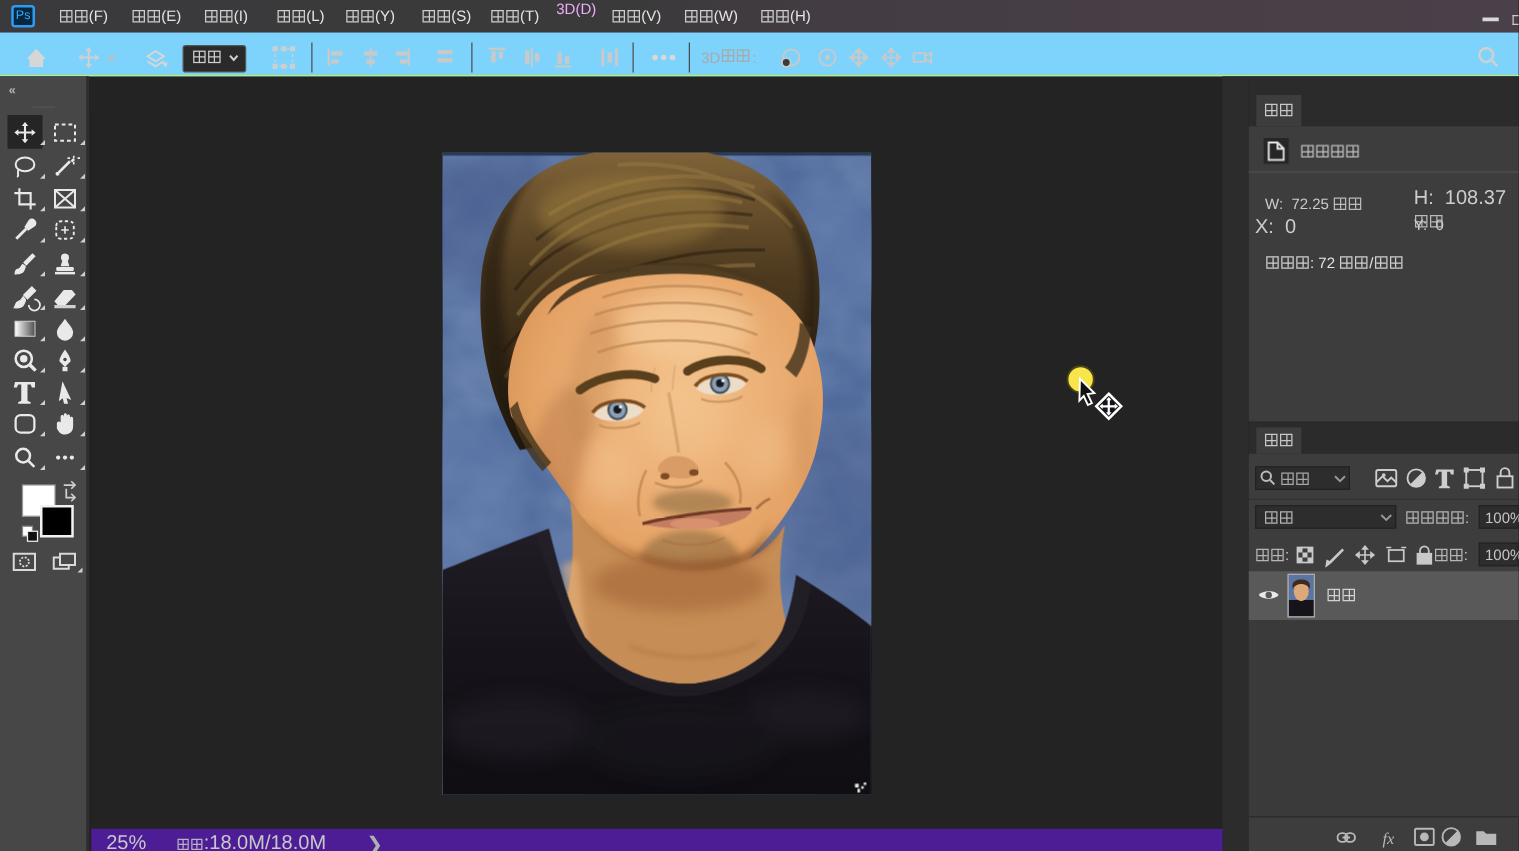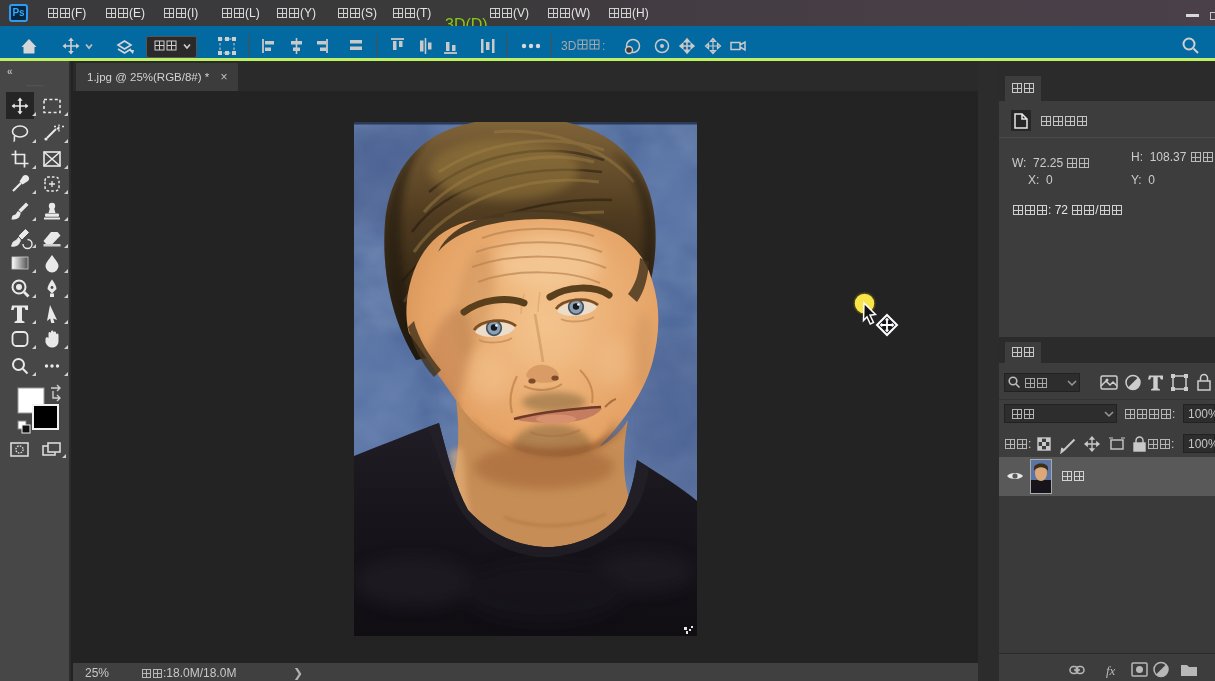--- a/index.html
+++ b/index.html
@@ -9,38 +9,38 @@
 
 .cj{display:inline-block;width:10px;height:10px;border:1px solid currentColor;
  background:linear-gradient(currentColor,currentColor) 50% 50%/100% 1px no-repeat,
  linear-gradient(currentColor,currentColor) 50% 50%/1px 100% no-repeat;
  vertical-align:-1px;margin:0 1px;opacity:.88}
 .cj.s{width:9px;height:9px;vertical-align:-1px}
 </style></head><body>
 <div id="app">
 <div class="abs" style="left:0;top:0;width:1215px;height:26px;
 background:linear-gradient(90deg,#3a393b 0%,#3b3a3b 42%,#443c43 55%,#4a4049 100%)">
-<div class="abs" style="left:9px;top:4px;width:19px;height:18px;border:2px solid #2f9bf0;border-radius:3px;background:#07273f;color:#31a8ff;font-size:10px;font-weight:bold;text-align:center;line-height:14px">Ps</div>
+<div class="abs" style="left:9px;top:4px;width:19px;height:18px;border:2px solid #2f9bf0;border-radius:3px;background:#07273f;color:#31a8ff;font-size:10px;font-weight:normal;text-align:center;line-height:14px">Ps</div>
 <div class="abs" style="left:1186px;top:14px;width:13px;height:3px;background:#d8d8d8"></div>
 <div class="abs" style="left:1210px;top:12px;width:5px;height:8px;border:1px solid #cfc3ca;border-right:none"></div>
 </div>
 <div class="abs" style="left:0;top:0;width:1215px;height:26px;font-style:normal">
       <span class="abs" style="left:47px;top:6px;color:#e4e4e4;font-size:12px"><i class="cj"></i><i class="cj"></i>(F)</span>
       <span class="abs" style="left:105px;top:6px;color:#e4e4e4;font-size:12px"><i class="cj"></i><i class="cj"></i>(E)</span>
       <span class="abs" style="left:163px;top:6px;color:#e4e4e4;font-size:12px"><i class="cj"></i><i class="cj"></i>(I)</span>
       <span class="abs" style="left:221px;top:6px;color:#e4e4e4;font-size:12px"><i class="cj"></i><i class="cj"></i>(L)</span>
       <span class="abs" style="left:276px;top:6px;color:#e4e4e4;font-size:12px"><i class="cj"></i><i class="cj"></i>(Y)</span>
       <span class="abs" style="left:337px;top:6px;color:#e4e4e4;font-size:12px"><i class="cj"></i><i class="cj"></i>(S)</span>
       <span class="abs" style="left:392px;top:6px;color:#e4e4e4;font-size:12px"><i class="cj"></i><i class="cj"></i>(T)</span>
-      <span class="abs" style="left:445px;top:16px;color:#84cc16;font-size:16px">3D(D)</span>
+      <span class="abs" style="left:445px;top:0;color:#f0abfc;font-size:12px">3D(D)</span>
       <span class="abs" style="left:489px;top:6px;color:#e4e4e4;font-size:12px"><i class="cj"></i><i class="cj"></i>(V)</span>
       <span class="abs" style="left:547px;top:6px;color:#e4e4e4;font-size:12px"><i class="cj"></i><i class="cj"></i>(W)</span>
       <span class="abs" style="left:608px;top:6px;color:#e4e4e4;font-size:12px"><i class="cj"></i><i class="cj"></i>(H)</span>
     </div>
-<div class="abs" style="left:0;top:26px;width:1215px;height:35px;background:#0369a1;border-bottom:3px solid #bef264">
+<div class="abs" style="left:0;top:26px;width:1215px;height:35px;background:#7dd3fc;border-bottom:1px solid #bef264">
 <svg class="abs" style="left:0;top:0" width="1215" height="35" viewBox="0 0 1215 35">
         <g stroke="#d6d6d6" fill="none" stroke-width="1.6">
           <path d="M21.5 21 L29 13 L36.5 21 h-2 v6.5 h-11 v-6.5Z" fill="#d6d6d6" stroke="none"></path>
           <g stroke="#cfcfcf" stroke-width="1.6">
             <path d="M71 13 V27 M64 20 H78"></path>
             <path d="M71 11.5 l-2.8 3.4 h5.6 Z M71 28.5 l-2.8-3.4 h5.6 Z M62.5 20 l3.4-2.8 v5.6 Z M79.5 20 l-3.4-2.8 v5.6 Z" fill="#cfcfcf" stroke="none"></path>
           </g>
           <path d="M86 18.5 l3 3.5 3-3.5" stroke="#bdbdbd" stroke-width="1.8"></path>
           <path d="M118 19 l6.5-4 6.5 4 -6.5 4 Z"></path>
           <path d="M118 23 l6.5 4 6.5 -4"></path>
@@ -344,23 +344,20 @@
           <rect x="18" y="421" width="8" height="8" fill="#fff" stroke="#888"></rect>
           <rect x="22" y="425" width="8" height="8" fill="#111" stroke="#eee"></rect>
           <rect x="11" y="443" width="17" height="13" fill="none" stroke="#d9d9d9" stroke-width="1.6"></rect>
           <circle cx="19.5" cy="449.5" r="3.6" fill="none" stroke="#d9d9d9" stroke-width="1.4" stroke-dasharray="1.6 1.2"></circle>
           <rect x="43" y="446" width="12" height="9" fill="none" stroke="#d9d9d9" stroke-width="1.6"></rect>
           <rect x="48" y="443" width="12" height="9" fill="#474747" stroke="#d9d9d9" stroke-width="1.6"></rect>
           <path d="M62 458 l4 0 0 -4Z" fill="#cfcfcf"></path>
         </g>
       </svg>
     </div>
-<div class="abs" style="left:73px;top:61px;width:905px;height:30px;background:#2a2a2a">
-<div class="abs" style="left:3px;top:2px;width:162px;height:28px;background:#3c3c3c;color:#d2d2d2;font-size:11.5px;line-height:28px;padding-left:11px">1.jpg @ 25%(RGB/8#) * <span style="margin-left:8px;color:#c0c0c0;font-size:12px">×</span></div>
-</div>
 <div class="abs" style="left:73px;top:91px;width:905px;height:572px;background:#232323"></div>
 <svg class="abs" style="left:354px;top:122px" width="343" height="514" viewBox="0 0 343 514">
       <defs>
 <filter id="b8" x="-30%" y="-30%" width="160%" height="160%">
           <feGaussianBlur stdDeviation="8"></feGaussianBlur>
         </filter>
 <filter id="b5" x="-40%" y="-40%" width="180%" height="180%">
           <feGaussianBlur stdDeviation="5"></feGaussianBlur>
         </filter>
 <filter id="b3" x="-40%" y="-40%" width="180%" height="180%">
@@ -529,22 +526,22 @@
 <div class="abs" style="left:6px;top:15px;width:36px;height:25px;background:#3d3d3d;color:#dcdcdc;font-size:12px;text-align:center;line-height:25px"><i class="cj"></i><i class="cj"></i></div>
 <div class="abs" style="left:0;top:40px;width:216px;height:236px;background:#3d3d3d">
 <div class="abs" style="left:12px;top:9px;width:20px;height:21px;background:#262626"></div>
 <svg class="abs" style="left:15px;top:12px" width="14" height="16" viewBox="0 0 14 16">
           <path d="M1 1 h7 l5 5 v9 h-12 Z M8 1 v5 h5" fill="none" stroke="#e8e8e8" stroke-width="1.5"></path>
         </svg>
 <div class="abs" style="left:41px;top:13px;color:#d6d6d6;font-size:12px"><i class="cj"></i><i class="cj"></i><i class="cj"></i><i class="cj"></i></div>
 <div class="abs" style="left:0;top:36px;width:216px;height:1px;background:#4a4a4a"></div>
 <div class="abs" style="left:13px;top:102px;color:#e5e5e5;font-size:12px"><i class="cj"></i><i class="cj"></i><i class="cj"></i>: 72 <i class="cj"></i><i class="cj"></i>/<i class="cj"></i><i class="cj"></i></div>
 <div class="abs" style="left:13px;top:55px;color:#cccccc;font-size:12px">W:&nbsp; 72.25 <i class="cj"></i><i class="cj"></i></div>
-<div class="abs" style="left:132px;top:49px;color:#cccccc;font-size:12px">H:&nbsp; 108.37 <i class="cj"></i><i class="cj"></i></div>
-<div class="abs" style="left:29px;top:72px;color:#cccccc;font-size:12px">X:&nbsp; 0</div>
+<div class="abs" style="left:132px;top:49px;color:#cccccc;font-size:16px">H:&nbsp; 108.37 <i class="cj"></i><i class="cj"></i></div>
+<div class="abs" style="left:5px;top:72px;color:#cccccc;font-size:16px">X:&nbsp; 0</div>
 <div class="abs" style="left:132px;top:72px;color:#cccccc;font-size:12px">Y:&nbsp; 0</div>
 
 </div>
 <div class="abs" style="left:6px;top:281px;width:36px;height:21px;background:#3d3d3d;color:#dcdcdc;font-size:12px;text-align:center;line-height:21px"><i class="cj"></i><i class="cj"></i></div>
 <div class="abs" style="left:0;top:302px;width:216px;height:318px;background:#3d3d3d">
 <div class="abs" style="left:5px;top:10px;width:76px;height:19px;background:#2d2d2d;border:1px solid #222"></div>
 <svg class="abs" style="left:9px;top:13px" width="13" height="13" viewBox="0 0 13 13">
           <g stroke="#bbb" fill="none" stroke-width="1.6">
             <circle cx="5" cy="5" r="3.8"></circle>
             <line x1="8" y1="8" x2="11.5" y2="11.5"></line>
@@ -633,17 +630,17 @@
 <text x="37" y="15" fill="#b8b8b8" stroke="none" font-size="13" font-style="italic" font-family="Liberation Serif">fx</text>
 <rect x="63" y="3" width="15" height="13" rx="1"></rect>
             <circle cx="70.5" cy="9.5" r="3.5" fill="#b8b8b8" stroke="none"></circle>
 <circle cx="92" cy="9.5" r="7"></circle>
             <path d="M87 14.5 L97 4.5 A7 7 0 0 1 87 14.5" fill="#b8b8b8" stroke="none"></path>
 <path d="M112 5 h6 l2 2 h8 v9 h-16 Z" fill="#b8b8b8" stroke="none"></path>
 </g>
         </svg>
 </div>
 </div>
-<div class="abs" style="left:73px;top:663px;width:905px;height:18px;background:#404040;color:#c8c8c8;font-size:12px">
+<div class="abs" style="left:73px;top:663px;width:905px;height:18px;background:#4c1d95;color:#c8c8c8;font-size:16px">
 <span class="abs" style="left:12px;top:3px">25%</span>
 <span class="abs" style="left:68px;top:3px"><i class="cj s"></i><i class="cj s"></i>:18.0M/18.0M</span>
 <span class="abs" style="left:220px;top:3px;color:#b0b0b0">❯</span>
 </div>
 </div>
 </body></html>

